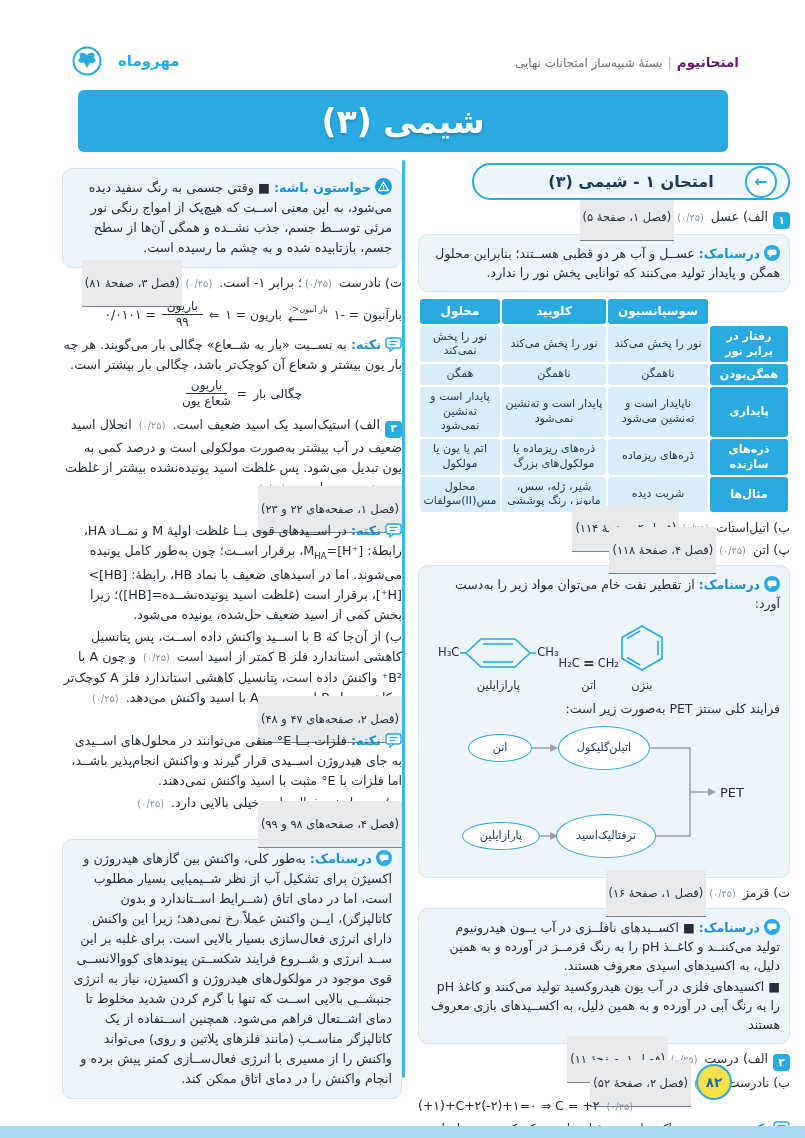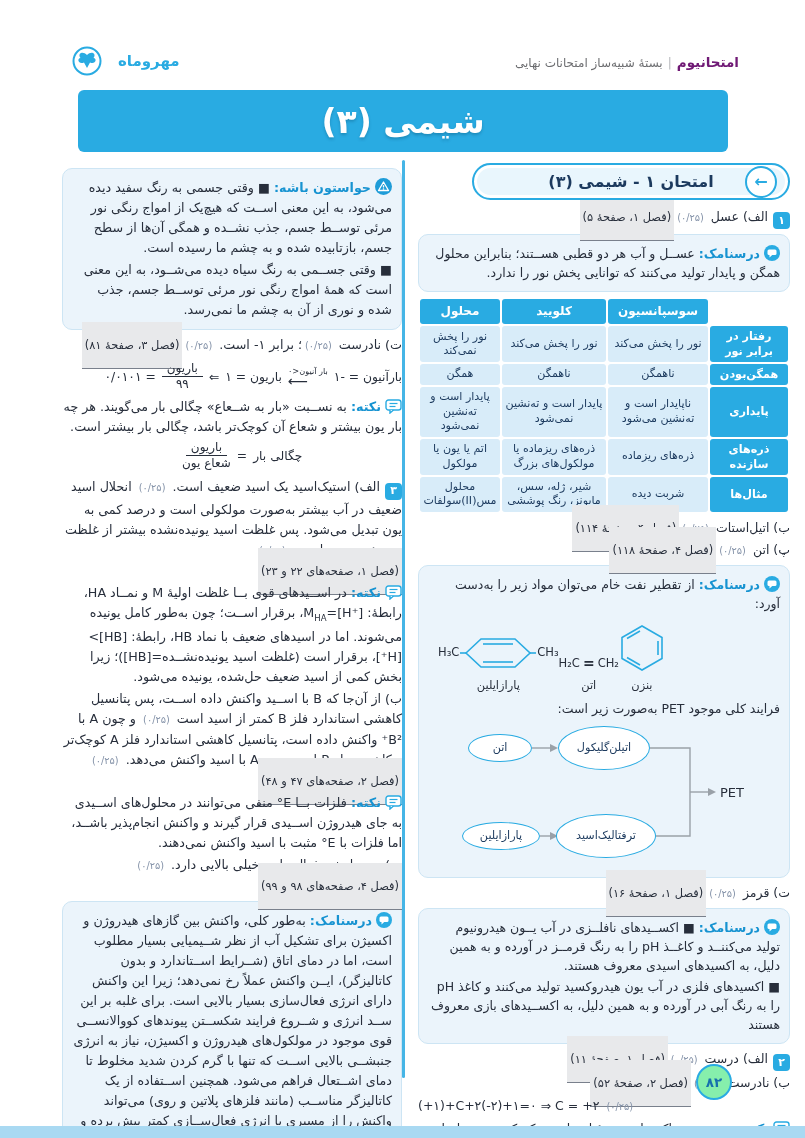--- a/index.html
+++ b/index.html
@@ -49,21 +49,21 @@
 .slabel{font-size:11.4px;color:#272e3b}
 .dbond{font-size:14px;margin:0 2px}
 .petwrap{position:relative;height:148px;direction:ltr;margin-top:4px}
 .petsvg{position:absolute;left:0;top:0}
 .pet-el{position:absolute;border:1.5px solid #29abe2;border-radius:50%;background:#fff;display:flex;align-items:center;justify-content:center;font-size:11.2px;color:#1c3a5e}
 .pe1{left:40px;top:12px;width:64px;height:28px}
 .pe2{left:130px;top:4px;width:92px;height:44px}
 .pe3{left:34px;top:100px;width:78px;height:28px}
 .pe4{left:128px;top:92px;width:100px;height:44px}
 .pet-out{position:absolute;left:292px;top:61px;font-size:13px;color:#272e3b}
-.pnum{position:absolute;left:696px;top:1064px;width:36px;height:36px;border:2px solid #29abe2;border-radius:50%;display:flex;align-items:center;justify-content:center;color:#1670ad;font-weight:bold;font-size:13.5px;background:#86efac}
+.pnum{position:absolute;left:696px;top:1064px;width:36px;height:36px;border:2px solid #29abe2;border-radius:50%;display:flex;align-items:center;justify-content:center;color:#1670ad;font-weight:bold;font-size:13.5px;background:#fde047}
 .footbar{position:absolute;left:0;bottom:0;width:805px;height:12px;background:#a9d9f2}
 </style>
 </head>
 <body>
 
 <div class="page">
 
   <div class="brand">
     <b>امتحانیوم</b><span class="sep">|</span><span>بستهٔ شبیه‌ساز امتحانات نهایی</span>
   </div>
@@ -191,21 +191,21 @@
                 <path d="M23 3 L43 14.5 L43 35.5 L23 47 L3 35.5 L3 14.5 Z"></path>
                 <path d="M39 18 L39 32"></path>
                 <path d="M21 8 L8 15.5"></path>
                 <path d="M8 34.5 L21 42"></path>
               </g>
             </svg>
           <span class="slabel">بنزن</span>
         </div>
       </div>
 
-      <p class="ln">فرایند کلی موجود PET به‌صورت زیر است:</p>
+      <p class="ln">فرایند کلی سنتز PET به‌صورت زیر است:</p>
 
       <div class="petwrap">
         <svg class="petsvg" width="344" height="148" viewBox="0 0 344 148">
           <g stroke="#9aa1a8" stroke-width="1.4" fill="none">
             <path d="M104 26 H122"></path>
               <path d="M112 114 H122"></path>
             <path d="M222 26 H262 V70"></path>
               <path d="M228 114 H262 V70"></path>
               <path d="M262 70 H280"></path>
           </g>
@@ -250,21 +250,20 @@
 
   <div class="col colL">
 
     <div class="bx">
       <p class="ln"><svg class="ic" width="17" height="17" viewBox="0 0 17 17">
             <circle cx="8.5" cy="8.5" r="8.5" fill="#1e9cd8"></circle>
             <path d="M8.5 4 L13.5 12.5 L3.5 12.5 Z" fill="none" stroke="#fff" stroke-width="1.3" stroke-linejoin="round"></path>
             <line x1="8.5" y1="7.2" x2="8.5" y2="9.5" stroke="#fff" stroke-width="1.3"></line>
             <circle cx="8.5" cy="11" r="0.8" fill="#fff"></circle>
           </svg><b class="blb">حواستون باشه:</b> <span>■ وقتی جسمی به رنگ سفید دیده می‌شود، به این معنی اســت که هیچ‌یک از امواج رنگی نور مرئی توســط جسم، جذب نشــده و همگی آن‌ها از سطح جسم، بازتابیده شده و به چشم ما رسیده است.</span></p>
-      <p class="ln">■ وقتی جســمی به رنگ سیاه دیده می‌شــود، به این معنی است که همهٔ امواج رنگی نور مرئی توســط جسم، جذب شده و نوری از آن به چشم ما نمی‌رسد.</p>
     </div>
 
     <p class="ln"><span>ت) نادرست </span><span class="sc">(۰/۲۵)</span><span>؛ برابر ۱- است. </span><span class="sc">(۰/۲۵)</span><span class="tg">(فصل ۳، صفحهٔ ۸۱)</span></p>
 
     <div class="eqrow">
       <span>بارآنیون = -۱</span>
       <span class="lim">
           <small>بار آنیون&lt;۰</small>
           <span class="ar">⟵</span>
         </span>

